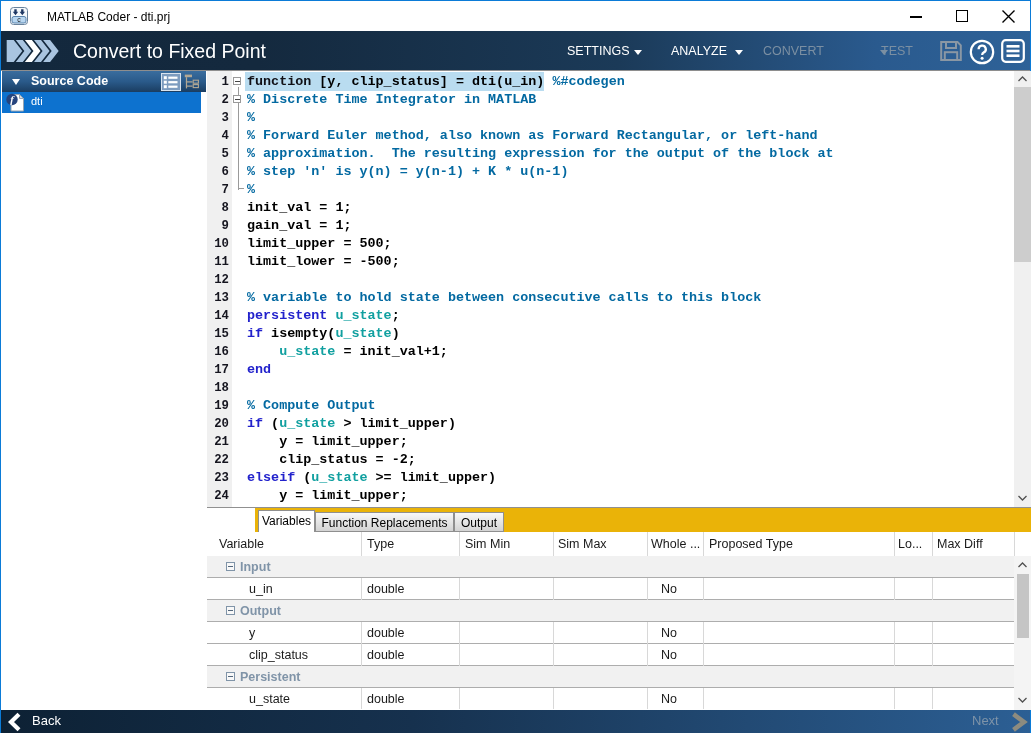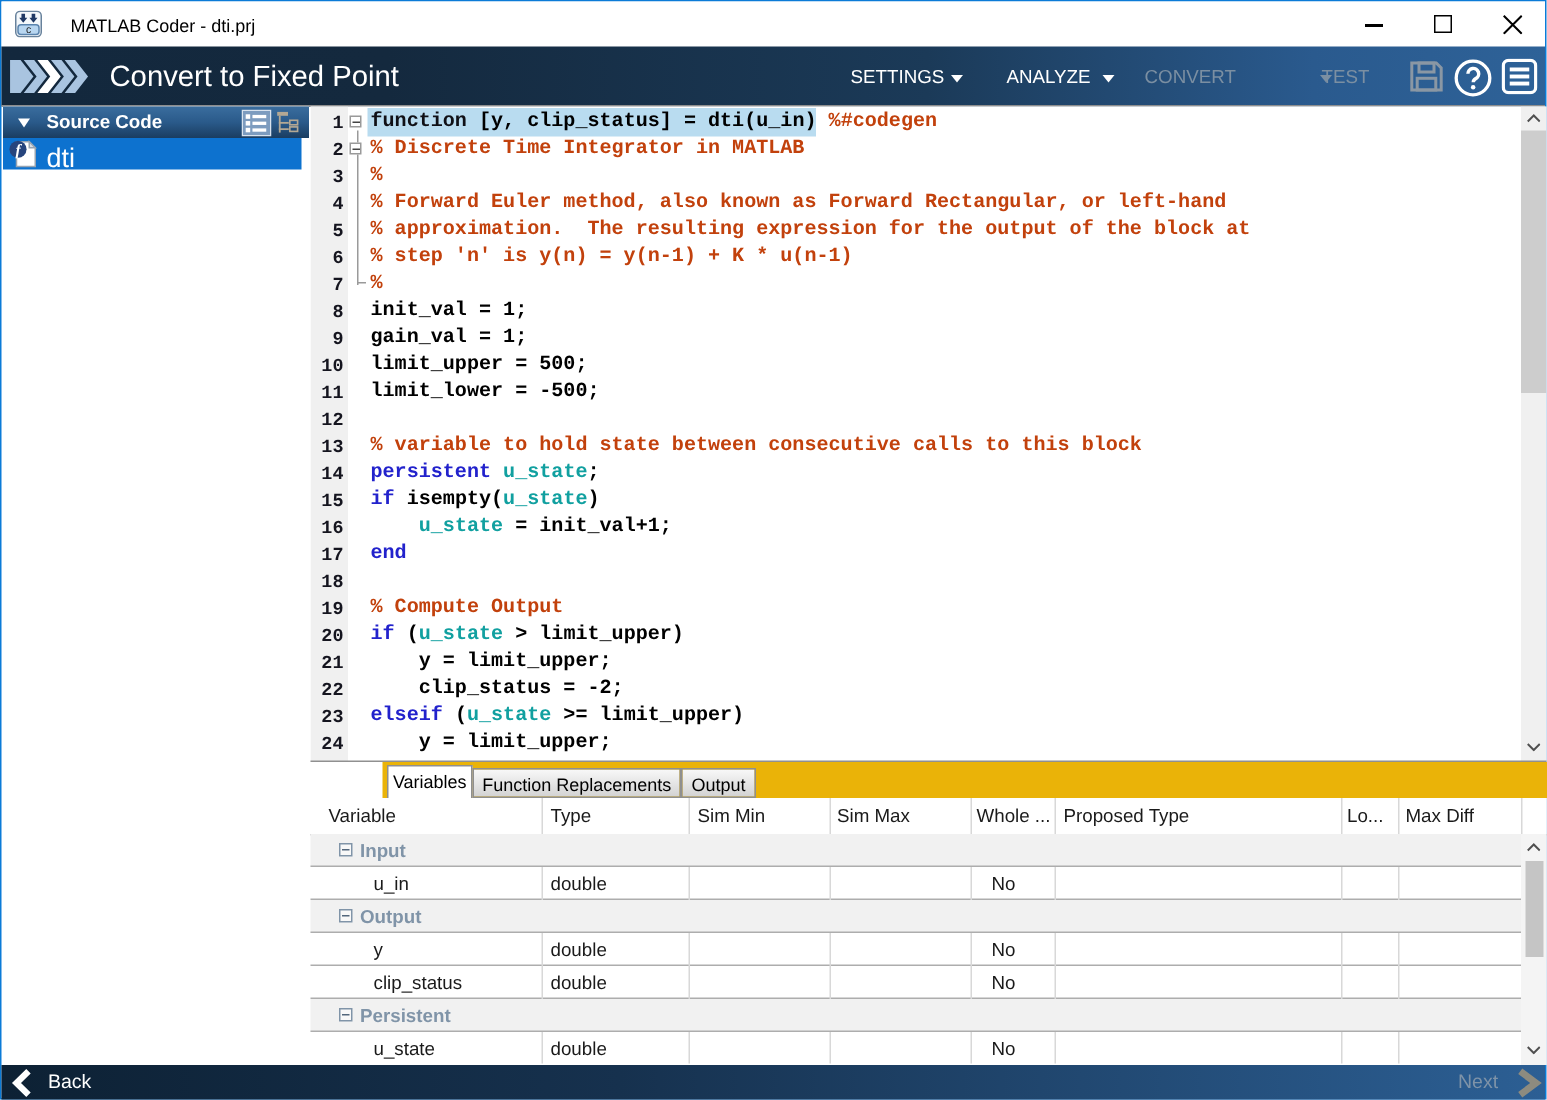--- a/index.html
+++ b/index.html
@@ -25,31 +25,31 @@
 
 #sep-toolbar { position:absolute; left:0; top:69px; width:1029px; height:1px; background:#8e8e8e; }
 
 
 #leftpanel { position:absolute; left:1px; top:70px; width:204px; height:639px; background:#fff; }
 #lp-header { position:absolute; left:0; top:0; width:204px; height:21px;
   background:linear-gradient(#3a6d9e 0%, #2a5a8a 50%, #1a3d61 100%); }
 #lp-tri { position:absolute; left:10px; top:8px; width:0; height:0; border-left:4.5px solid transparent; border-right:4.5px solid transparent; border-top:6px solid #fff; }
 #lp-title { position:absolute; left:29px; top:3px; font-size:12.5px; font-weight:bold; color:#fff; }
 #dti-row { position:absolute; left:0; top:21px; width:199px; height:21px; background:#0d72cf; }
-#dti-label { position:absolute; left:29px; top:3px; font-size:18px; color:#fff; }
+#dti-label { position:absolute; left:29px; top:3px; font-size:11px; color:#fff; }
 
 
 #codearea { position:absolute; left:206px; top:70px; width:824px; height:437px; background:#fff; overflow:hidden; }
 #gutter { position:absolute; left:0; top:0; width:25px; height:437px; background:#f0f0f0; }
 #gutternums { position:absolute; left:0; top:2px; width:22px; text-align:right;
   font-family:"Liberation Mono", monospace; font-size:12.3px; font-weight:bold; line-height:18px; color:#15151f; }
 #codelines { position:absolute; left:40px; top:2px; font-family:"Liberation Mono", monospace;
   font-size:13.4px; font-weight:bold; line-height:18px; color:#000; white-space:pre; }
 .kw { color:#2222cc; }
-.cm { color:#c2410c; }
+.cm { color:#0369a1; }
 .tl { color:#11a0a0; }
 .hl { background:#b9dcf0; padding:2px 0px 2px 2px; margin-left:-2px; }
 
 
 .foldbox { position:absolute; width:8px; height:8px; background:#fff; border:1px solid #9a9a9a; }
 .foldbox::after { content:""; position:absolute; left:1px; top:3px; width:5px; height:1px; background:#444; }
 .foldline { position:absolute; background:#9a9a9a; }
 
 
 #csb { position:absolute; left:807px; top:0px; width:17px; height:437px; background:#f0f0f0; }

